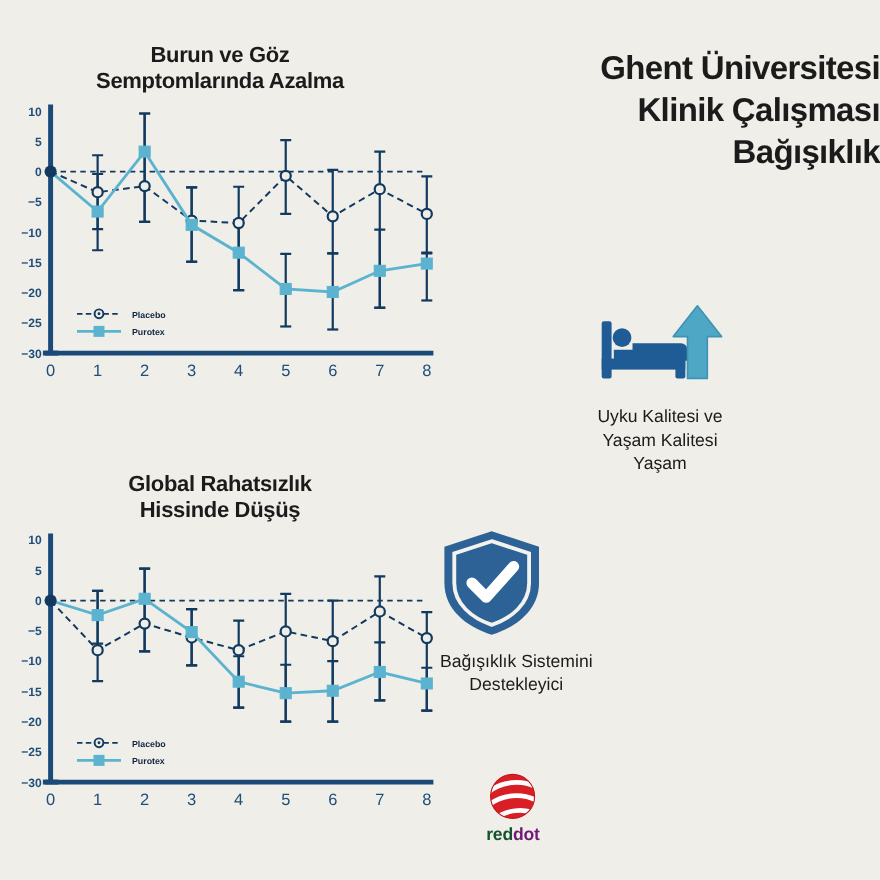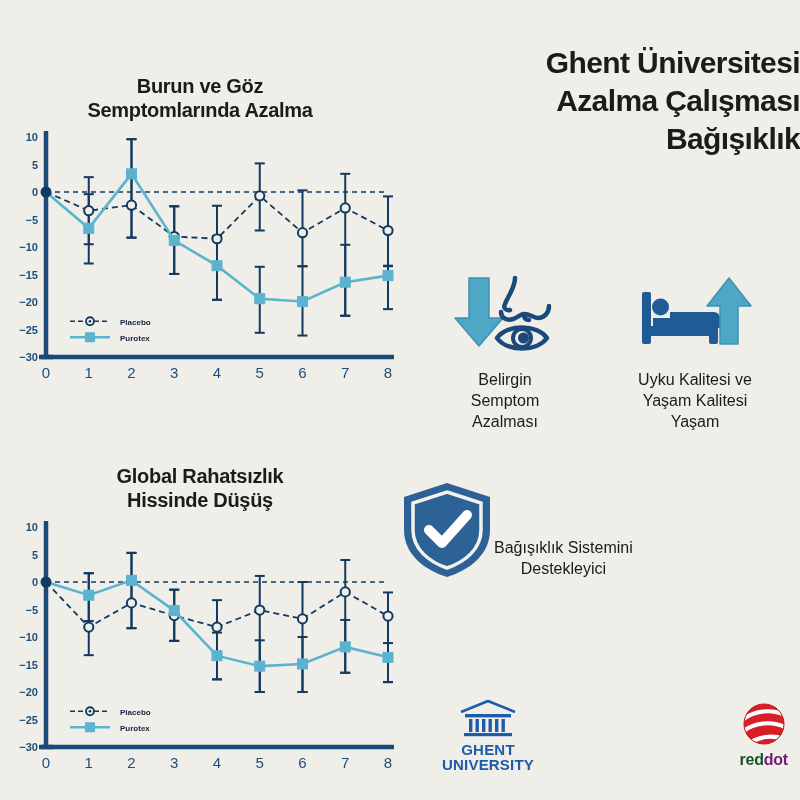--- a/index.html
+++ b/index.html
@@ -9,21 +9,21 @@
     font-family:"Liberation Sans", sans-serif;
     color:#1b1b1b;
     overflow:hidden;
     position:relative;
   }
   .page{position:relative;width:800px;height:800px;}
 
   
   .left-col{position:absolute;left:0;top:0;width:400px;height:800px;}
 
-  .chart-block{position:absolute;left:0;width:400px;margin-top:36px;}
+  .chart-block{position:absolute;left:0;width:400px;}
   .chart-block.c1{top:38px;}
   .chart-block.c2{top:428px;}
 
   .chart-title{
     text-align:center;
     font-weight:bold;
     font-size:20px;
     line-height:1.22;
     letter-spacing:-0.3px;
     color:#1b1b1b;
@@ -61,21 +61,21 @@
     display:flex;flex-direction:column;align-items:center;
   }
   .feature-icon{height:86px;display:flex;align-items:center;justify-content:center;}
   .feature-label{
     margin-top:12px;
     font-size:16px;font-weight:500;line-height:1.3;color:#1b1b1b;
   }
 
   .feature-wide{
     position:absolute;left:0;top:480px;width:400px;
-    display:flex;flex-direction:row;align-items:flex-end;text-align:center;
+    display:flex;flex-direction:column;align-items:flex-start;text-align:center;
   }
   .feature-wide .feature-icon{height:100px;}
   .feature-wide .feature-label{font-size:16px;margin-top:12px;line-height:1.3;}
 
   
   .logo-row{
     position:absolute;left:430px;top:690px;width:370px;height:90px;
     display:flex;align-items:center;justify-content:space-between;
     padding:0 12px;box-sizing:border-box;
   }
@@ -334,53 +334,26 @@
           </svg>
       </div>
     </div>
 
   </div>
 
   <div class="right-col">
 
     <div class="main-title">
       <span>Ghent Üniversitesi</span>
-      <span>Azalma Çalışması</span>
+      <span>Klinik Çalışması</span>
       <span>Bağışıklık</span>
     </div>
 
     <div class="feature-row">
 
-      <div class="feature">
-        <div class="feature-icon">
-          <svg width="120" height="82" viewBox="0 0 120 82">
-
-            <g>
-              <path d="M24 4 h20 v40 h14 L34 72 L10 44 h14 z" fill="#4fa7c6" stroke="#3f93b2" stroke-width="1.5" stroke-linejoin="round"></path>
-            </g>
-
-            <g fill="none" stroke="#1b4a7a" stroke-width="4.5" stroke-linecap="round" stroke-linejoin="round">
-              <path d="M70 4 C70 14 62 24 60 30 C58 34 61 37 65 36"></path>
-              <path d="M56 38 C56 44 62 47 68 45 C72 44 75 40 79 40 C85 40 89 44 93 44 C99 44 104 39 104 32"></path>
-              <path d="M79 40 C79 44 81 46 84 46"></path>
-            </g>
-
-            <g>
-              <path d="M52 64 C62 50 92 50 102 64 C92 78 62 78 52 64 z" fill="none" stroke="#1b4a7a" stroke-width="4.5" stroke-linejoin="round"></path>
-              <circle cx="77" cy="64" r="9" fill="none" stroke="#1b4a7a" stroke-width="4"></circle>
-              <circle cx="78.5" cy="64" r="5.5" fill="#1b4a7a"></circle>
-            </g>
-          </svg>
-        </div>
-        <div class="feature-label">
-          <div>Belirgin</div>
-          <div>Semptom</div>
-          <div>Azalması</div>
-        </div>
-      </div>
 
       <div class="feature">
         <div class="feature-icon">
           <svg width="126" height="82" viewBox="0 0 126 82">
 
             <g fill="#1f5b94">
               <rect x="10" y="18" width="9" height="52" rx="2"></rect>
               <rect x="10" y="52" width="76" height="10"></rect>
               <rect x="77" y="52" width="9" height="18" rx="2"></rect>
 
@@ -417,39 +390,20 @@
         <div>Bağışıklık Sistemini</div>
         <div>Destekleyici</div>
       </div>
     </div>
 
   </div>
 
   <div class="logo-row">
 
 
-    <div class="logo">
-      <svg width="62" height="40" viewBox="0 0 62 40">
-        <path d="M4 13 L31 2 L58 13" fill="none" stroke="#1f5bab" stroke-width="2.6" stroke-linejoin="round"></path>
-        <rect x="8" y="15" width="46" height="3.4" fill="#1f5bab"></rect>
-        <g fill="#1f5bab">
-          <rect x="12" y="20" width="3.4" height="13"></rect>
-          <rect x="18.5" y="20" width="3.4" height="13"></rect>
-          <rect x="25" y="20" width="3.4" height="13"></rect>
-          <rect x="31.5" y="20" width="3.4" height="13"></rect>
-          <rect x="38" y="20" width="3.4" height="13"></rect>
-          <rect x="44.5" y="20" width="3.4" height="13"></rect>
-        </g>
-        <rect x="7" y="34" width="48" height="3.2" fill="#1f5bab"></rect>
-      </svg>
-      <div class="ghent-text">
-        <span>GHENT</span>
-        <span>UNIVERSITY</span>
-      </div>
-    </div>
 
     <div class="logo">
       <svg width="46" height="46" viewBox="0 0 46 46">
         <defs>
           <clipPath id="sphereClip">
               <circle cx="23" cy="23" r="20"></circle>
             </clipPath>
         </defs>
         <circle cx="23" cy="23" r="20" fill="#d81f26"></circle>
         <g clip-path="url(#sphereClip)" fill="none" stroke="#ffffff" stroke-width="4.2" stroke-linecap="round">

